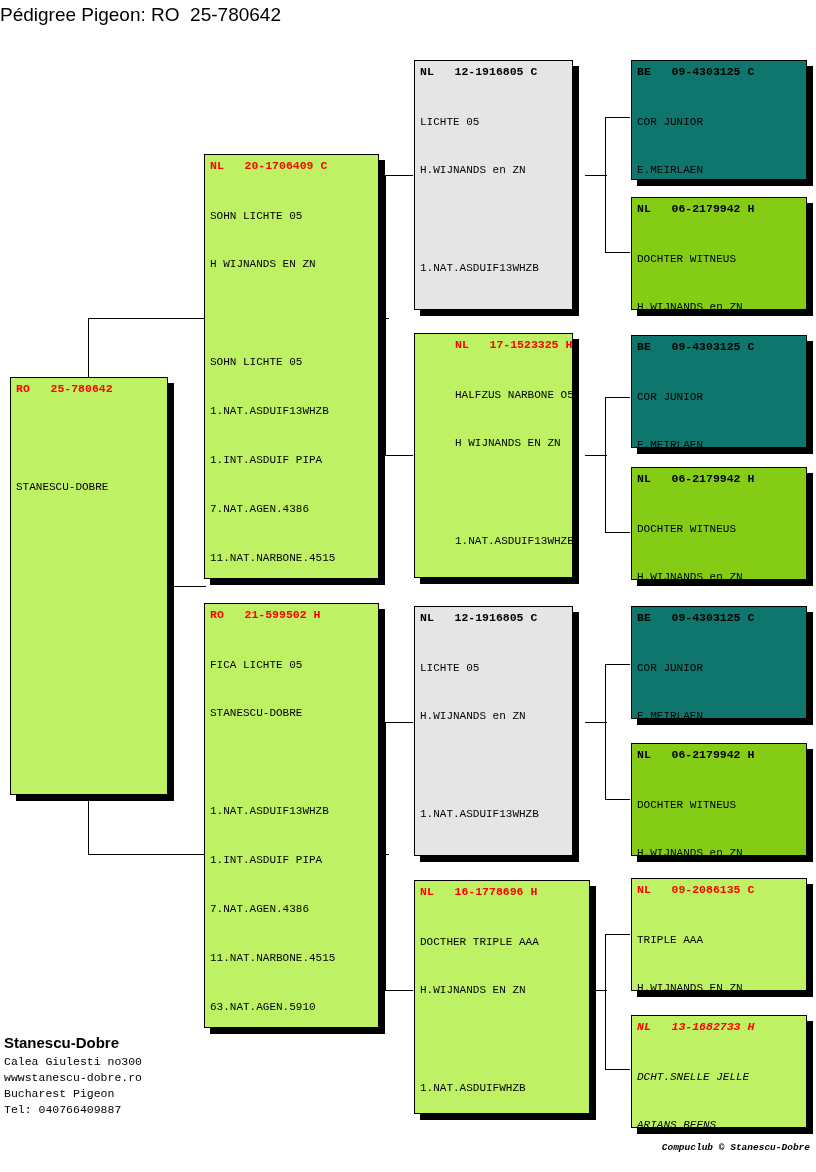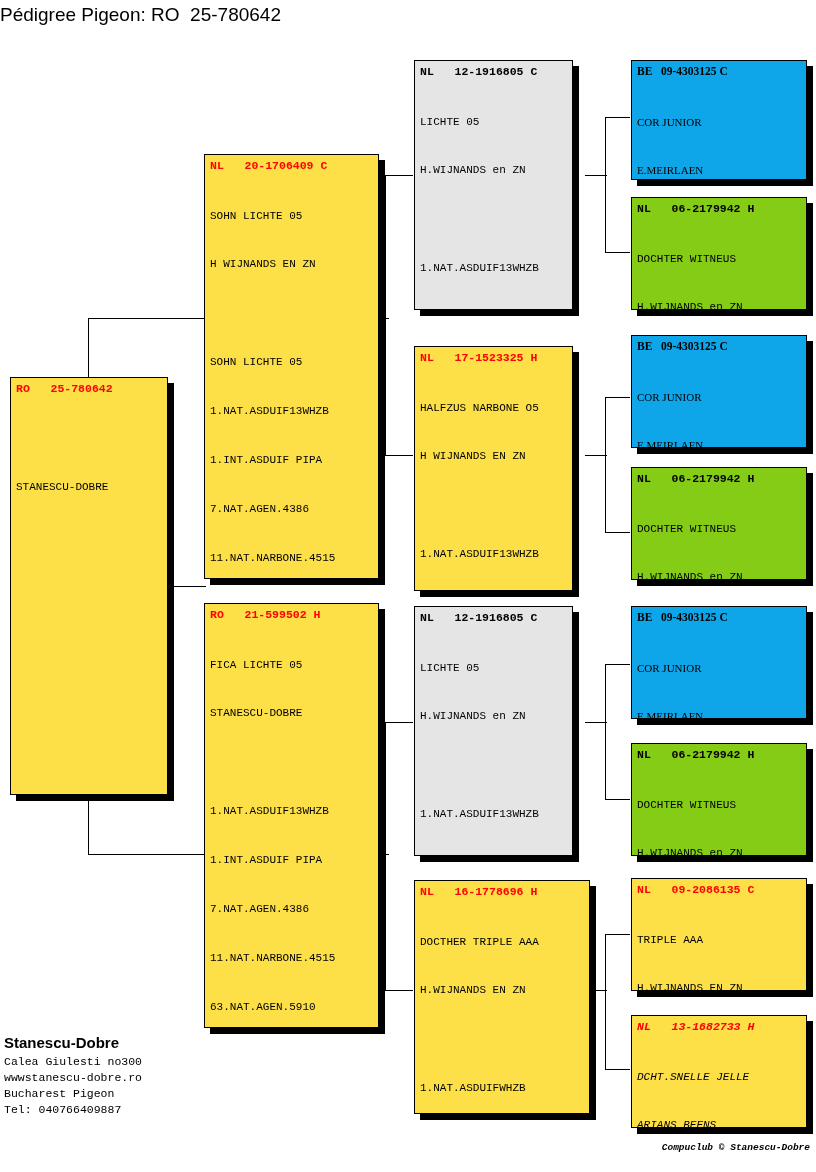--- a/index.html
+++ b/index.html
@@ -13,27 +13,27 @@
   #title{
     position:absolute;left:0;top:4px;width:816px;text-align:left;
     font-family:"Liberation Sans","DejaVu Sans",sans-serif;
     font-size:19px;color:#000;letter-spacing:0px;white-space:pre;
   }
 
   
   .box{
     position:absolute;
     border:1px solid #000;
-    background:#fde047;
+    background:#bef264;
     box-shadow:6px 6px 0 0 #000;
     box-sizing:border-box;
     overflow:hidden;
   }
   .box.green{background:#e5e5e5;}
-  .box.yellow{background:#0ea5e9;font-family:Liberation Serif, serif;}
+  .box.yellow{background:#0f766e;}
   .box.pink{background:#84cc16;}
 
   .bx-head{
     font-size:11.5px;font-weight:bold;color:#ff0000;
     white-space:pre;line-height:13px;
     padding:4px 0 0 5px;letter-spacing:0px;
   }
   .bx-head.black{color:#000000;}
   .bx-lines{
     font-size:11px;color:#000;white-space:pre;line-height:16.3px;
@@ -164,21 +164,21 @@
       <div>H.WIJNANDS en ZN</div>
       <div></div>
       <div>1.NAT.ASDUIF13WHZB</div>
       <div>1.INT.ASDUIF PIPA</div>
       
       
       
     </div>
   </div>
 
-  <div class="box" style="left:414px;top:346px;width:159px;height:245px;">
+  <div class="box" style="left:414px;top:333px;width:159px;height:245px;padding-left:35px;">
     <div class="bx-head">NL   17-1523325 H</div>
     <div class="bx-lines">
       <div>HALFZUS NARBONE O5</div>
       <div>H WIJNANDS EN ZN</div>
       <div></div>
       <div>1.NAT.ASDUIF13WHZB</div>
       
       
       
       

